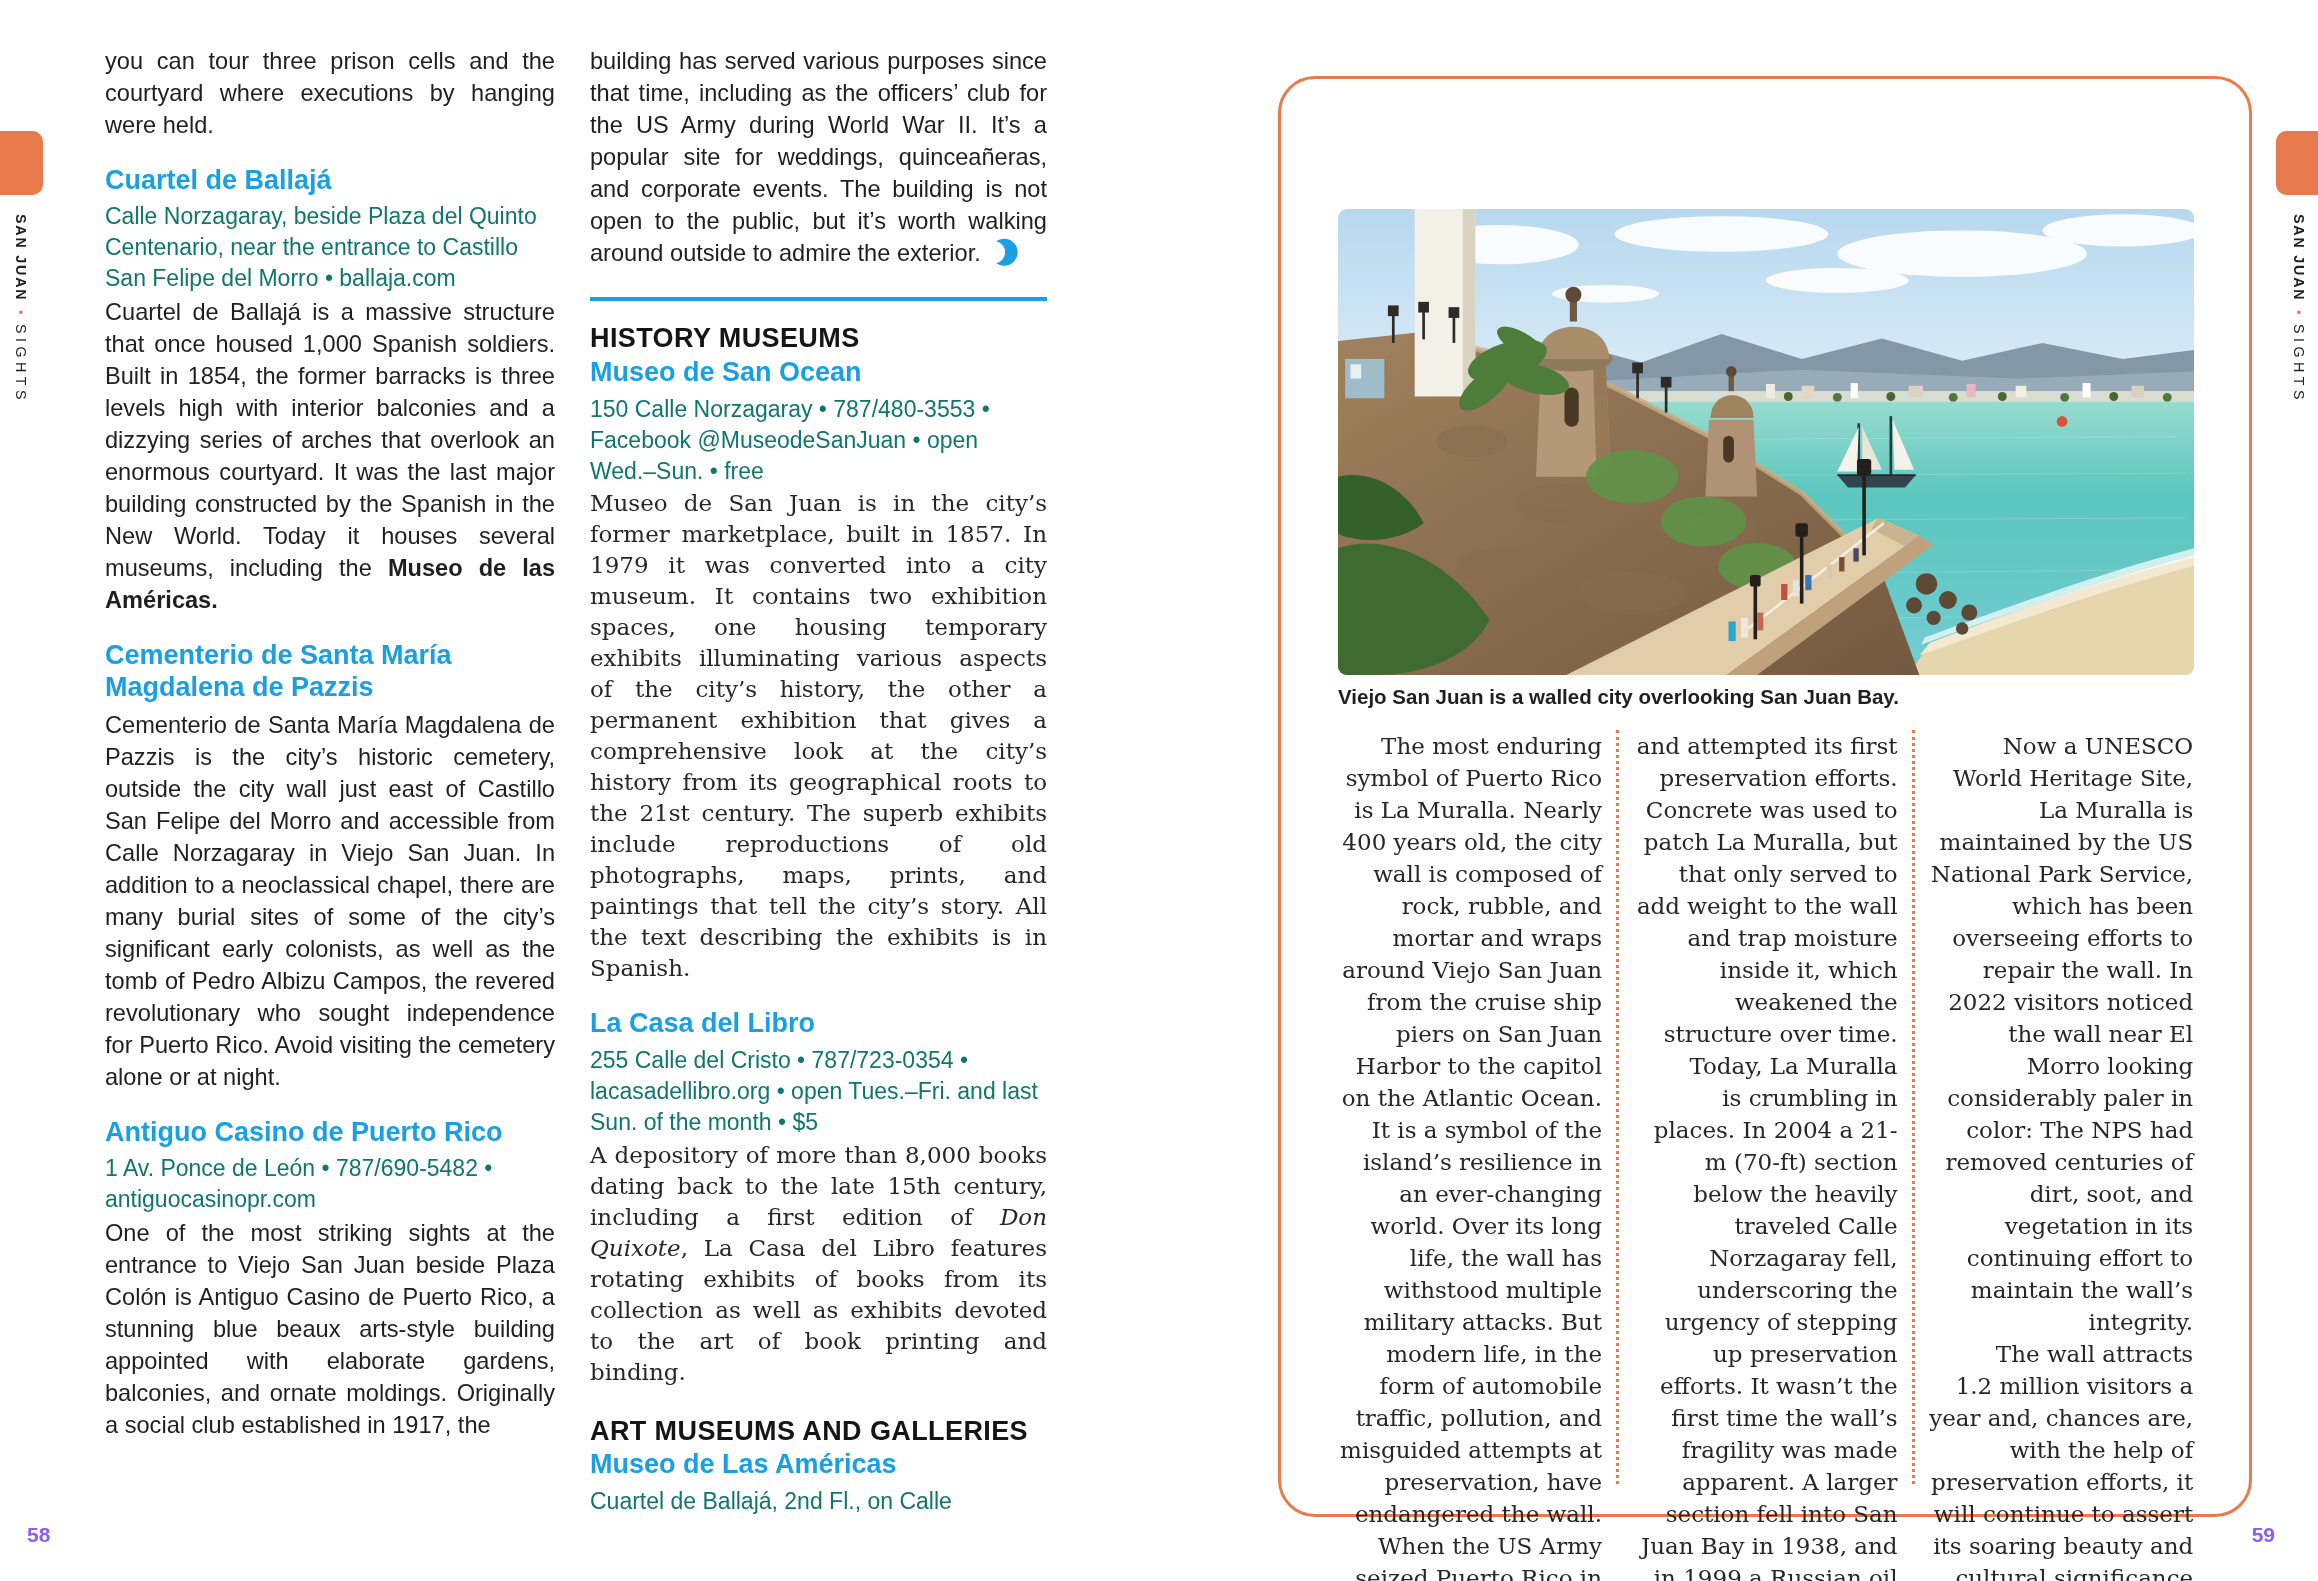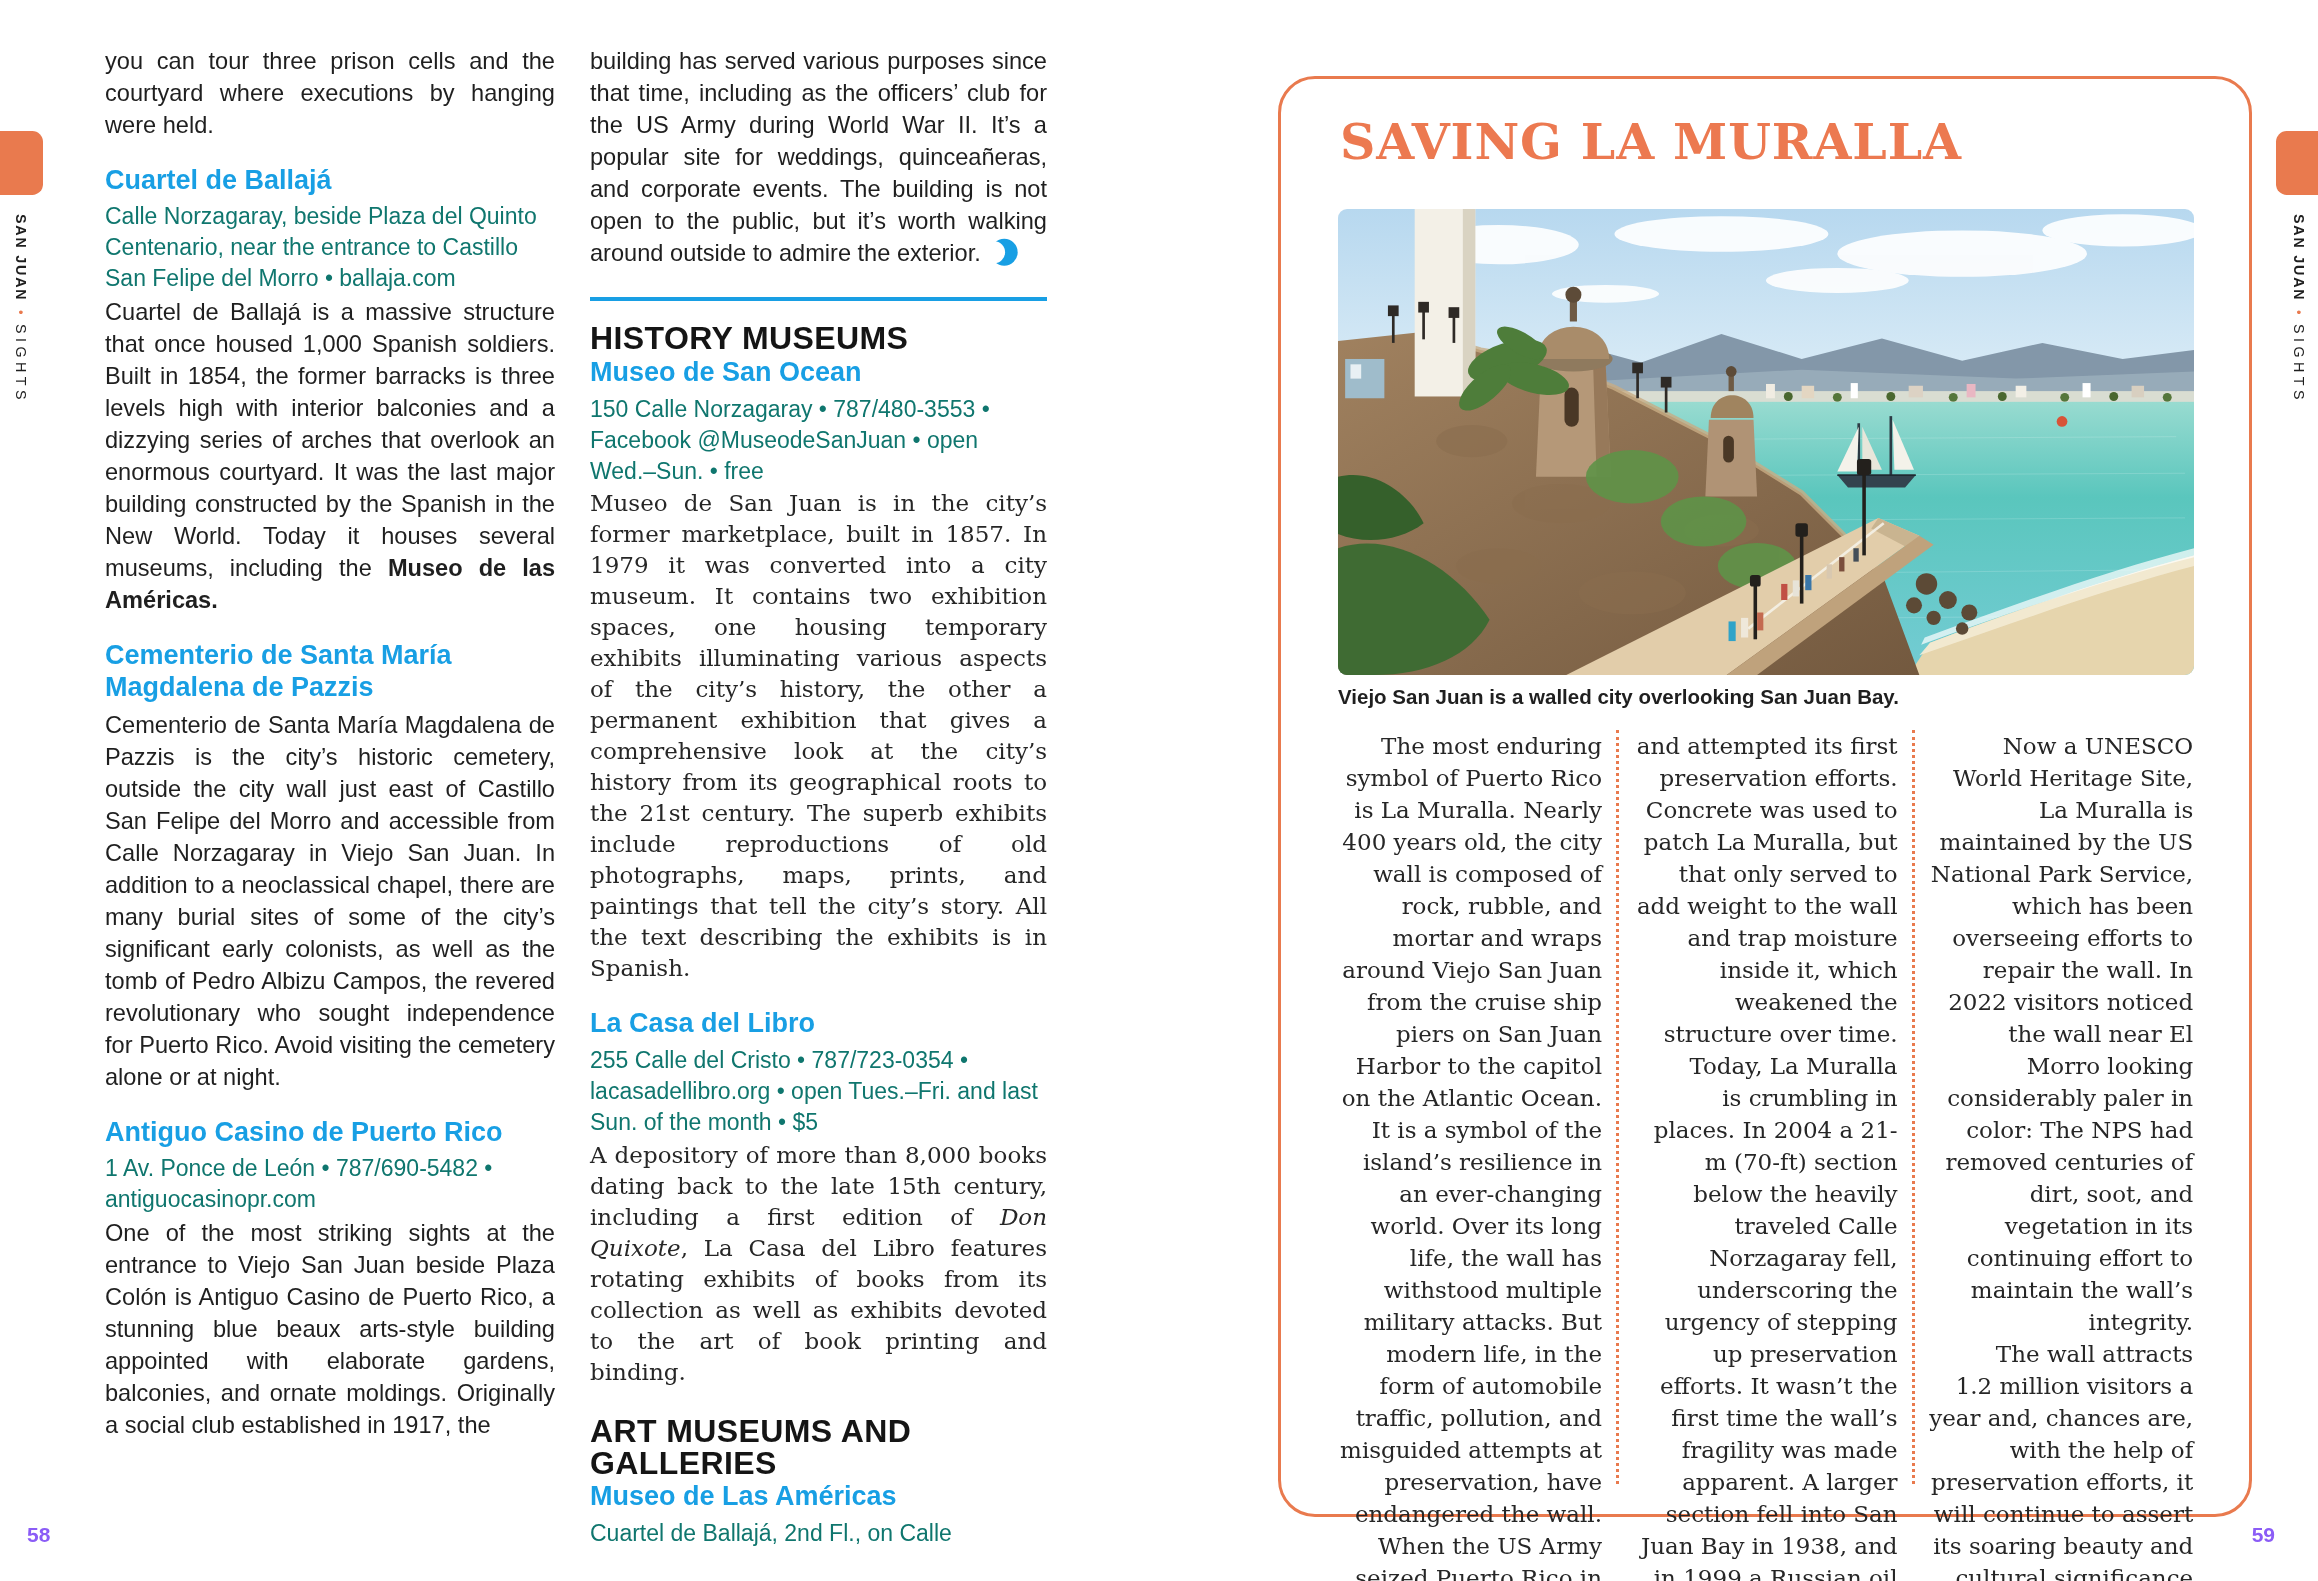--- a/index.html
+++ b/index.html
@@ -25,21 +25,21 @@
   .col{position:absolute;top:45px;}
   .col1{left:105px;width:450px;}
   .col2{left:590px;width:457px;}
 
   .body-sans{font-size:23.6px;line-height:32px;text-align:justify;color:#1f1f1f;}
   .body-serif{font-family:"DejaVu Serif",serif;font-size:23px;line-height:31px;
               text-align:justify;color:#262626;}
   .entry-heading{color:#189fe4;font-weight:bold;font-size:27px;line-height:32px;
                  margin:23px 0 5.4px 0;}
   .entry-info{font-size:23px;line-height:31px;color:#0f766e;margin:0 0 1.8px 0;}
-  .section-header{font-weight:bold;font-size:32px;line-height:32px;letter-spacing:0.4px;
+  .section-header{font-weight:bold;font-size:27px;line-height:32px;letter-spacing:0.4px;
                   color:#151515;margin:27px 0 1.8px 0;}
   .section-header.first{margin-top:21.4px;}
   .blue-rule{height:3.6px;background:#189fe4;margin:23px 0 0 0;}
   .moon{display:inline-block;vertical-align:-5.4px;margin-left:9px;}
 
   
   .feature-box{position:absolute;left:1278px;top:76px;width:974px;height:1441px;
                box-sizing:border-box;border:3.6px solid #e97a4e;border-radius:37px;
                background:#ffffff;}
   .feature-title{position:absolute;left:59px;top:34px;font-family:"DejaVu Serif",serif;
@@ -120,21 +120,20 @@
 
     <div class="section-header">ART MUSEUMS AND GALLERIES</div>
 
     <div>
       <div class="entry-heading" style="margin-top:1.8px">Museo de Las Américas</div>
       <div class="entry-info">Cuartel de Ballajá, 2nd Fl., on Calle</div>
     </div>
   </div>
 
   <div class="feature-box">
-    <div class="feature-title">SAVING LA MURALLA</div>
 
     <div class="feature-photo">
       <svg width="856" height="466" viewBox="0 0 960 522" preserveAspectRatio="none">
         <defs>
           <linearGradient id="sky" x1="0" y1="0" x2="0" y2="1">
             <stop offset="0" stop-color="#b7d8ef"></stop>
               <stop offset="1" stop-color="#e2f0f8"></stop>
           </linearGradient>
           <linearGradient id="sea" x1="0" y1="0" x2="0" y2="1">
             <stop offset="0" stop-color="#98dbd0"></stop>

